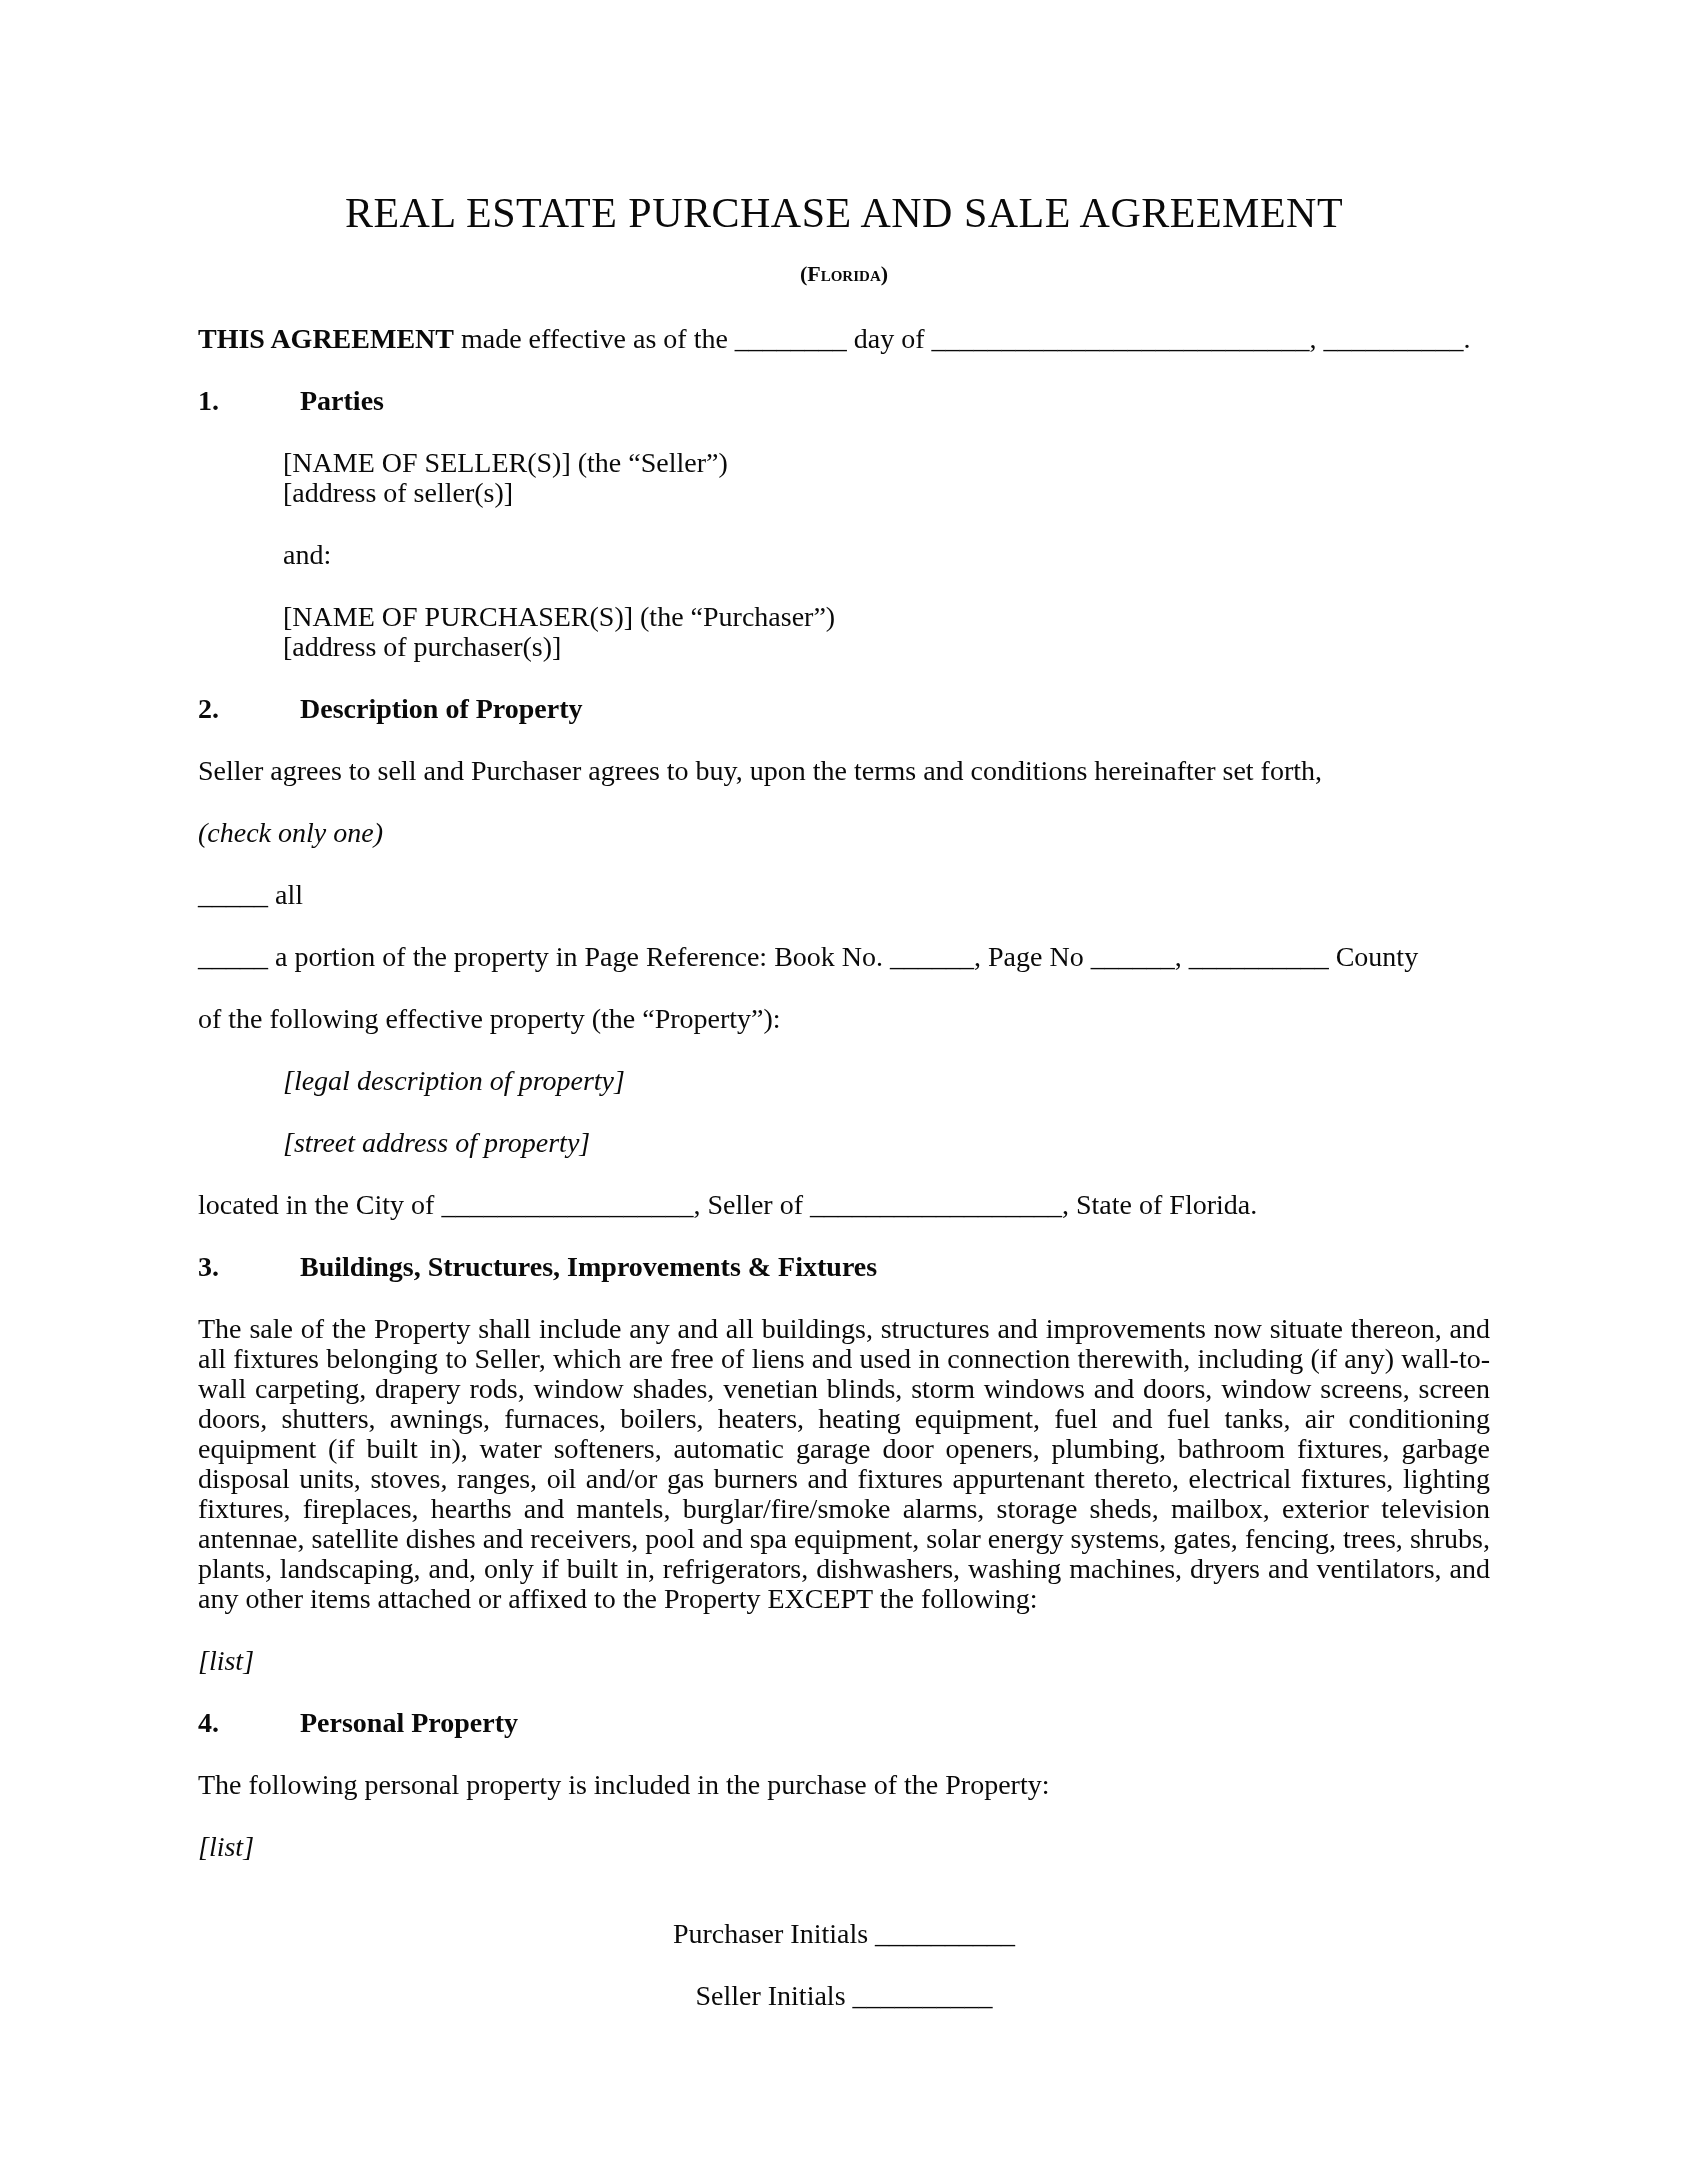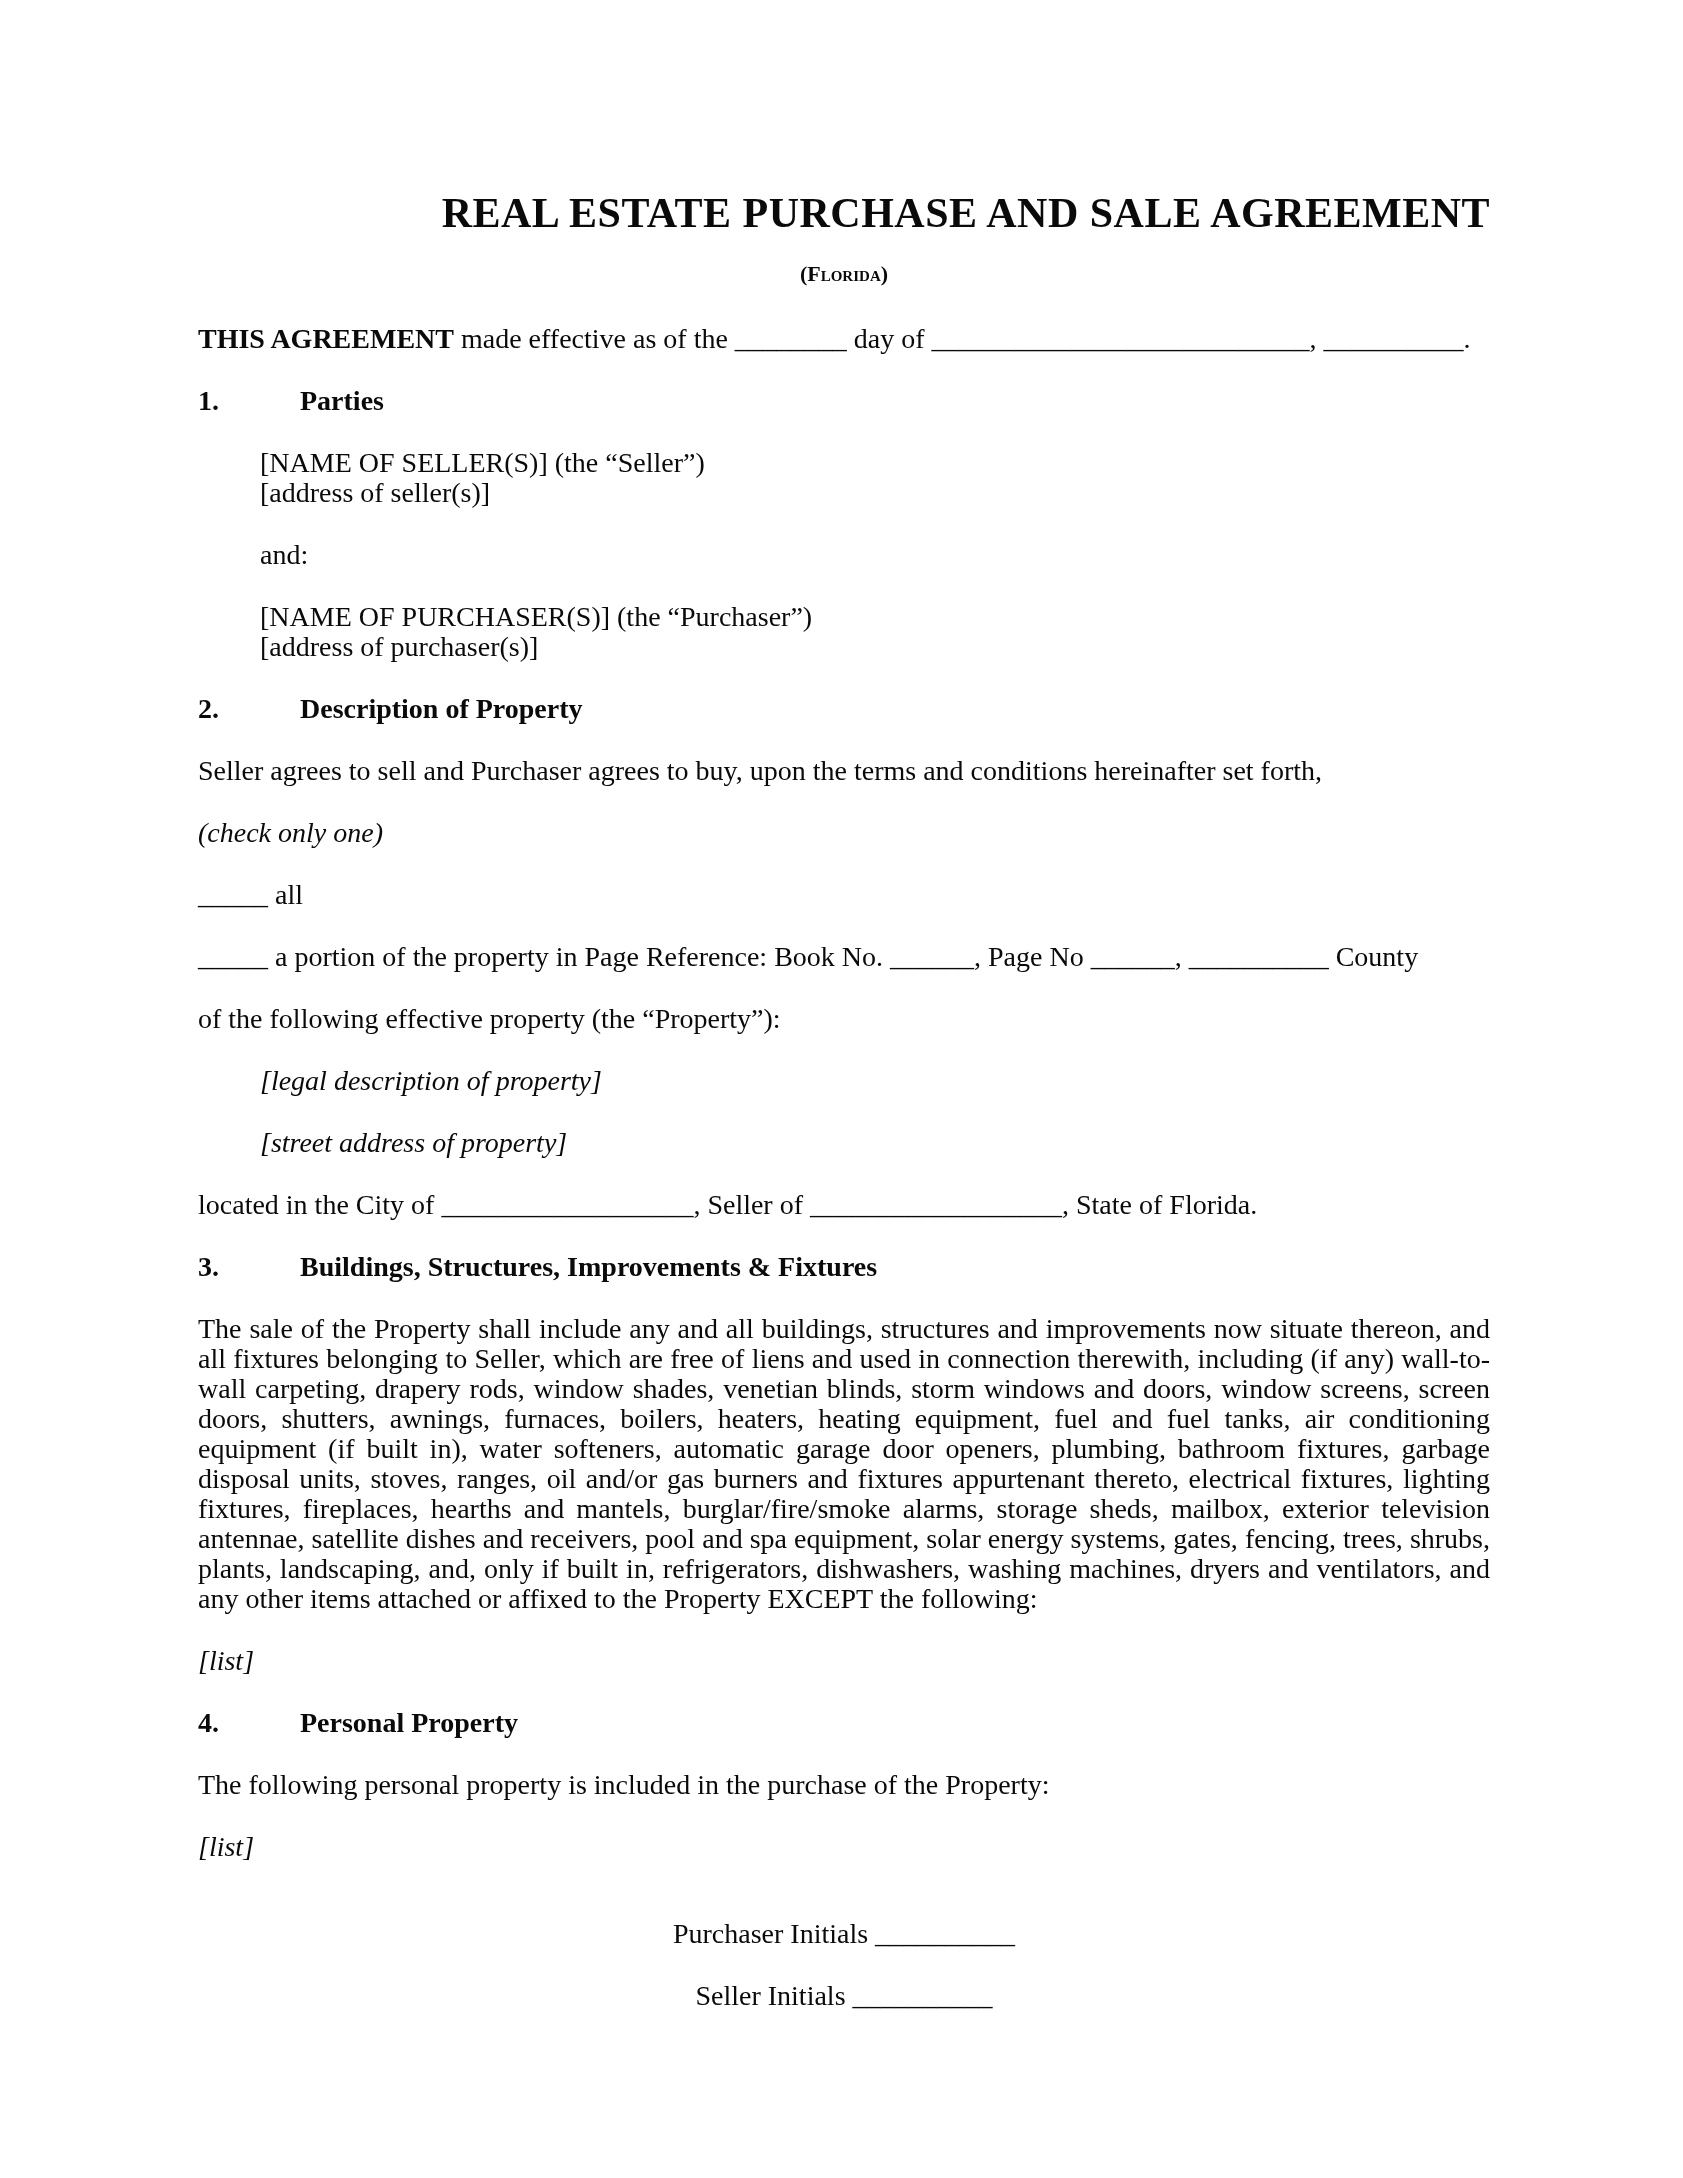--- a/index.html
+++ b/index.html
@@ -10,40 +10,40 @@
     height: 2178px;
     background: #ffffff;
     color: #0a0a0a;
     font-family: "Liberation Serif", "DejaVu Serif", serif;
     font-size: 28px;
     line-height: 30px;
     padding: 190px 193px 0 198px;
     overflow: hidden;
   }
   .title {
-    text-align: right;
-    font-weight: bold;
+    text-align: center;
+    font-weight: normal;
     font-size: 42px;
     line-height: 46px;
     letter-spacing: 0.5px;
   }
   .subtitle {
     text-align: center;
     font-weight: bold;
     font-size: 22px;
     line-height: 36px;
     font-variant: small-caps;
     margin-top: 20px;
   }
   .para { margin-top: 32px; }
   .b { font-weight: bold; }
   .i { font-style: italic; }
   .heading { margin-top: 32px; display: flex; font-weight: bold; }
   .heading .num { width: 102px; flex: none; }
-  .indent { margin-left: 62px; }
+  .indent { margin-left: 85px; }
   .justify { text-align: justify; }
   .footer { margin-top: 57px; text-align: center; }
   .footer-line + .footer-line { margin-top: 32px; }
 </style>
 </head>
 <body>
 
 <div class="page">
 
   <h1 class="title">REAL ESTATE PURCHASE AND SALE AGREEMENT</h1>

